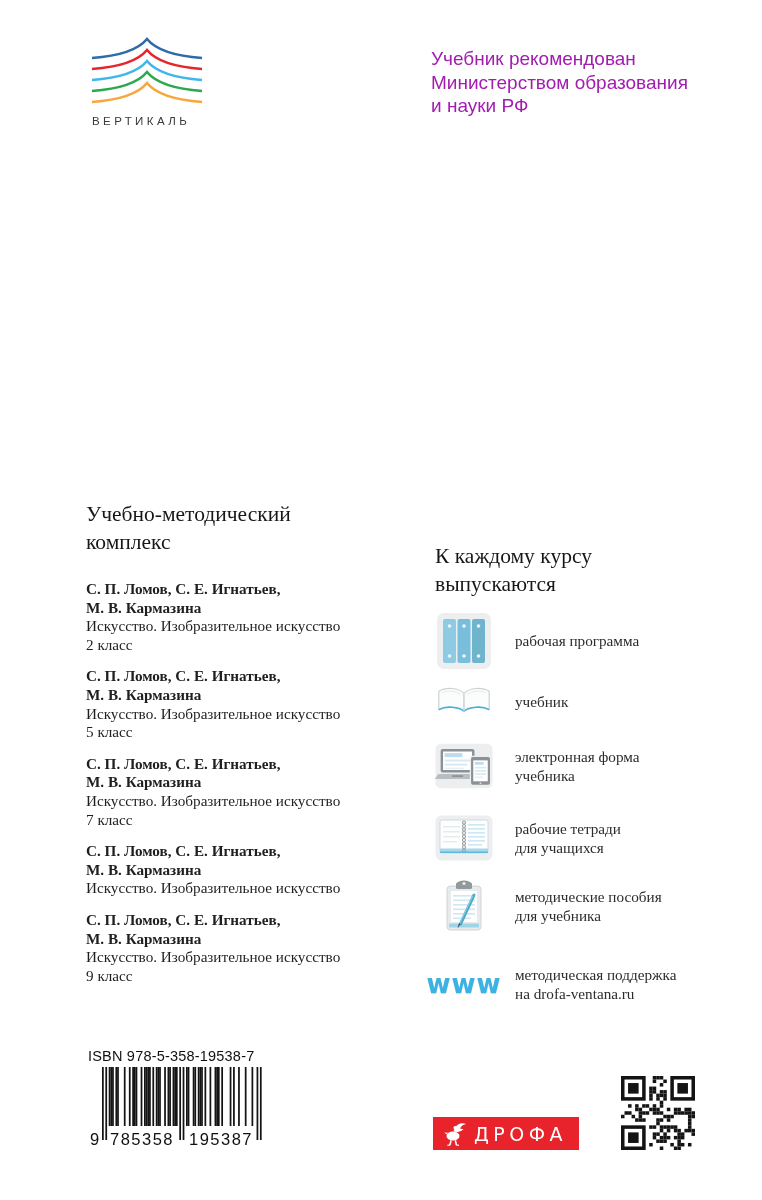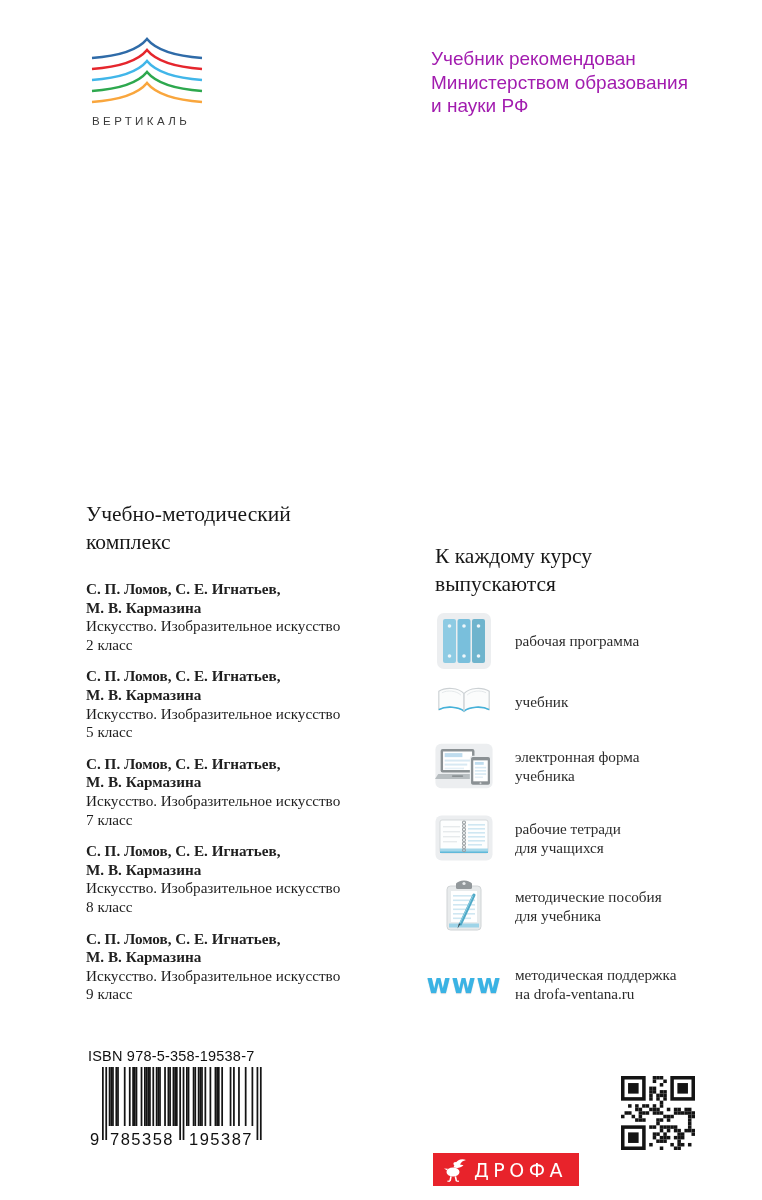--- a/index.html
+++ b/index.html
@@ -30,21 +30,21 @@
             color:#3ab3e4;text-shadow:0 1px 1px #cdd8de;line-height:1;}
 
   
   .barcode{position:absolute;left:88px;top:1048px;width:180px;}
   .isbn{font-family:"Liberation Sans",sans-serif;font-weight:normal;font-size:14.5px;
         letter-spacing:0.2px;color:#111;white-space:nowrap;}
   .bars-svg{display:block;margin-top:3px;}
   .bars-svg text{font-family:"Liberation Sans",sans-serif;font-size:16.5px;letter-spacing:1.5px;fill:#111;}
 
   .drofa{position:absolute;left:433px;top:1117px;width:146px;height:33px;background:#e8232b;
-         display:flex;align-items:center;padding:16px 10px;box-sizing:border-box;margin-top:36px;}
+         display:flex;align-items:center;padding:16px 10px;box-sizing:border-box;}
   .drofa-name{color:#fff;font-family:"DejaVu Sans",sans-serif;font-size:19px;letter-spacing:4.5px;
               margin-left:7px;white-space:nowrap;}
   .qr{position:absolute;left:621px;top:1076px;}
 </style>
 </head>
 <body>
 
 <div class="page">
 
   <div class="logo">
@@ -98,21 +98,20 @@
       <div>Искусство. Изобразительное искусство</div>
       <div>7 класс</div>
     </div>
 
     <div class="book">
       <div class="authors">
         <span style="display:block">С. П. Ломов, С. Е. Игнатьев,</span>
         <span style="display:block">М. В. Кармазина</span>
       </div>
       <div>Искусство. Изобразительное искусство</div>
-      <div>8 класс</div>
     </div>
 
     <div class="book">
       <div class="authors">
         <span style="display:block">С. П. Ломов, С. Е. Игнатьев,</span>
         <span style="display:block">М. В. Кармазина</span>
       </div>
       <div>Искусство. Изобразительное искусство</div>
       <div>9 класс</div>
     </div>

